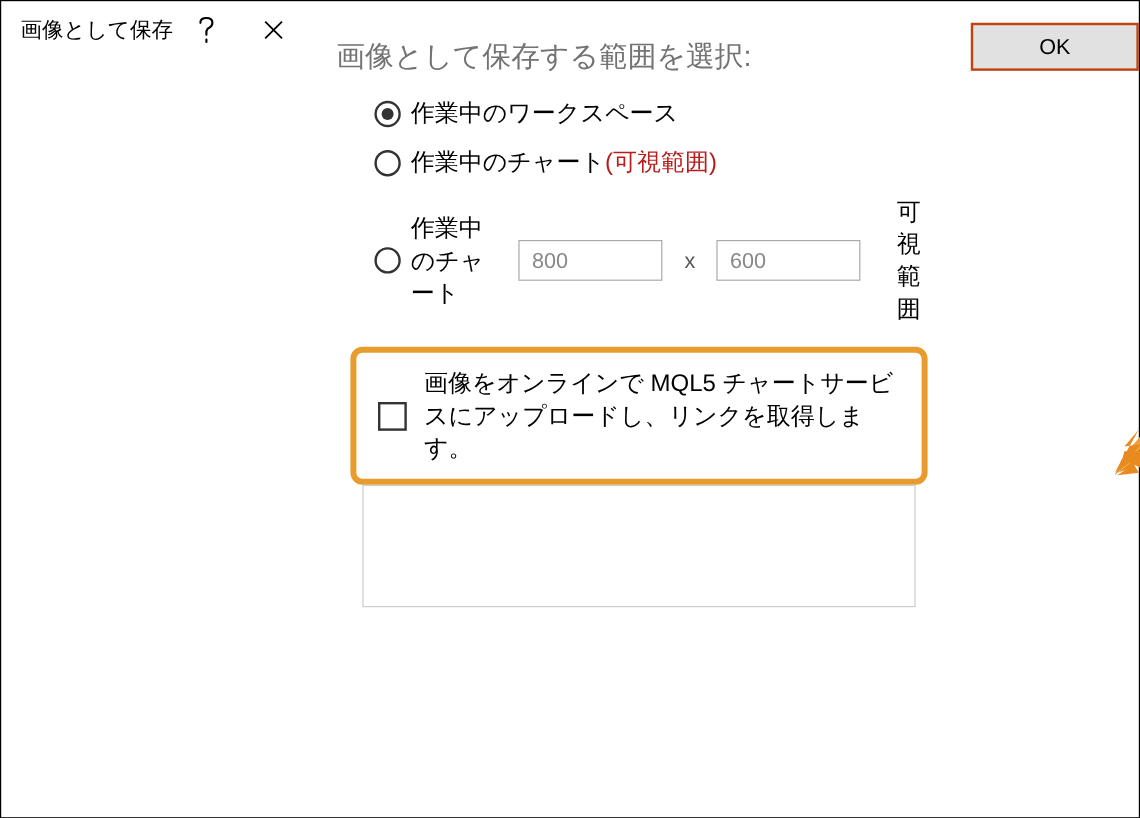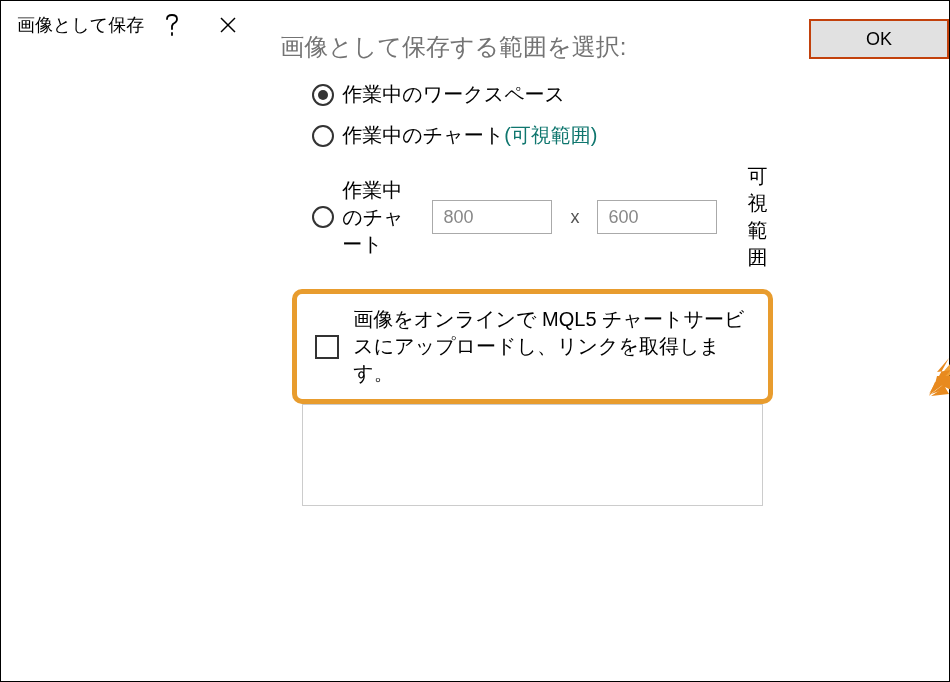--- a/index.html
+++ b/index.html
@@ -99,21 +99,21 @@
       width: 10px;
       height: 10px;
       background: #333;
       border-radius: 50%;
     }
     .radio-label {
       font-size: 20px;
       color: #000;
     }
     .radio-label .paren {
-      color: #0f766e;
+      color: #b91c1c;
     }
     .num-input {
       width: 120px;
       height: 34px;
       border: 1px solid #aaa;
       background: #fff;
       font-size: 18px;
       color: #888;
       padding: 0 10px;
       text-align: left;

